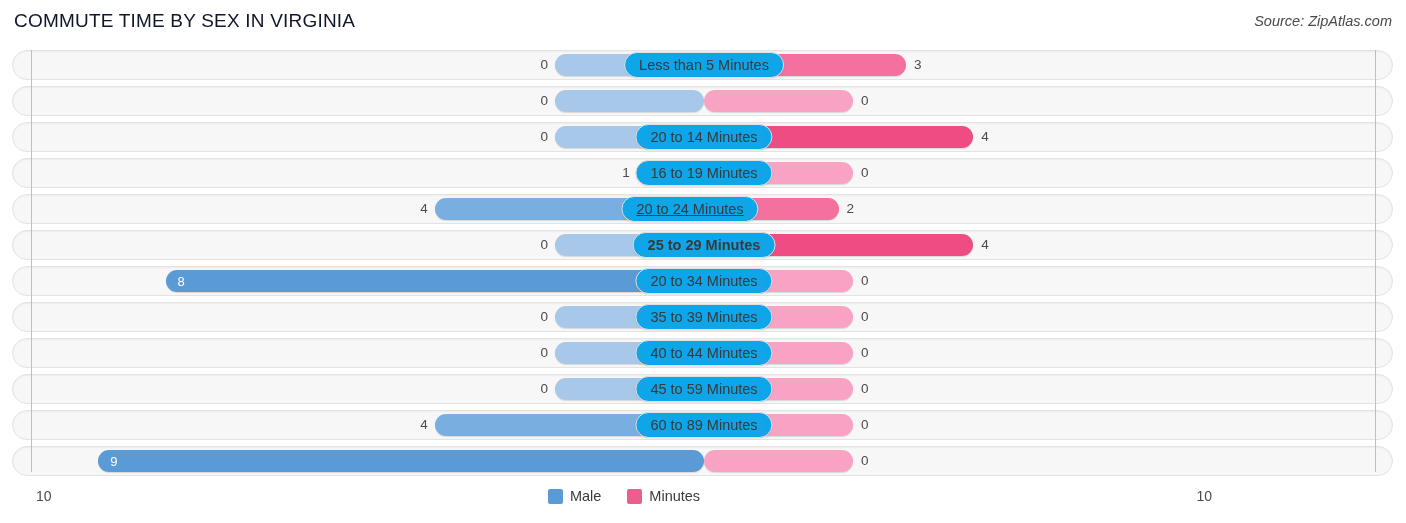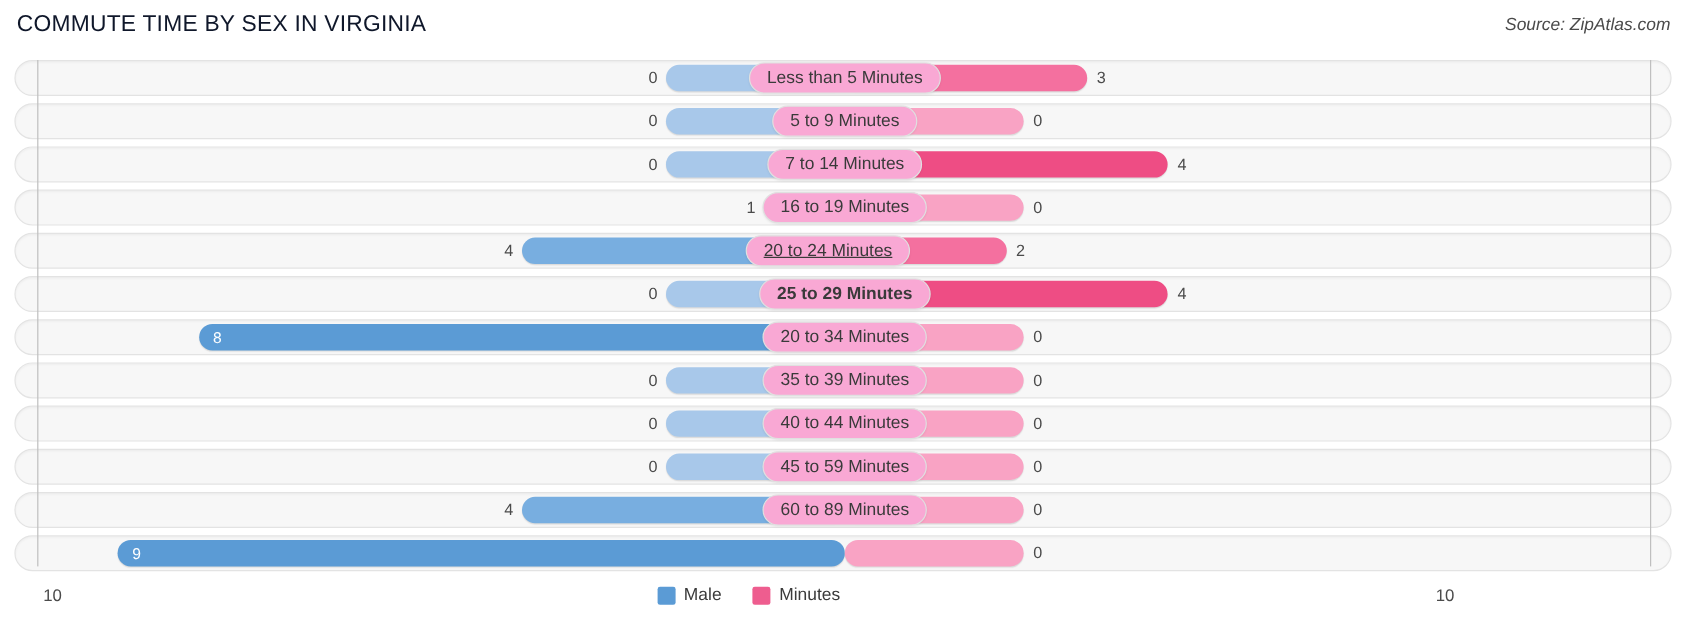--- a/index.html
+++ b/index.html
@@ -100,21 +100,21 @@
   .val.inside {
     color: #ffffff;
     font-size: 13px;
   }
 
   .cat-pill {
     position: absolute;
     top: 1px;
     height: 26px;
     transform: translateX(-50%);
-    background: #f9a8d4;
+    background: #0ea5e9;
     border: 1px solid #e0e0e0;
     border-radius: 13px;
     display: flex;
     align-items: center;
     justify-content: center;
     padding: 0 14px;
     font-size: 14.5px;
     color: #3a3a3a;
     white-space: nowrap;
     z-index: 4;
@@ -178,28 +178,27 @@
         <div class="bar female" style="left: 691px; width: 201.9px; background: rgb(244, 112, 159);"></div>
         <div class="val" style="left: 523px; width: 12px; text-align: right;">0</div>
         <div class="val" style="left: 900.9px;">3</div>
         <div class="cat-pill" style="left: 691px;">Less than 5 Minutes</div>
       </div>
       <div class="row">
         <div class="bar male" style="left: 542px; width: 149px; background: rgb(168, 200, 234);"></div>
         <div class="bar female" style="left: 691px; width: 149px; background: rgb(249, 163, 196);"></div>
         <div class="val" style="left: 523px; width: 12px; text-align: right;">0</div>
         <div class="val" style="left: 848px;">0</div>
-        <div class="cat-pill" style="left: 691px;">5 to 9 Minutes</div>
       </div>
       <div class="row">
         <div class="bar male" style="left: 542px; width: 149px; background: rgb(168, 200, 234);"></div>
         <div class="bar female" style="left: 691px; width: 269.2px; background: rgb(238, 77, 132);"></div>
         <div class="val" style="left: 523px; width: 12px; text-align: right;">0</div>
         <div class="val" style="left: 968.2px;">4</div>
-        <div class="cat-pill" style="left: 691px;">7 to 14 Minutes</div>
+        <div class="cat-pill" style="left: 691px;">20 to 14 Minutes</div>
       </div>
       <div class="row">
         <div class="bar male" style="left: 623.7px; width: 67.3px; background: rgb(159, 194, 232);"></div>
         <div class="bar female" style="left: 691px; width: 149px; background: rgb(249, 163, 196);"></div>
         <div class="val" style="left: 604.7px; width: 12px; text-align: right;">1</div>
         <div class="val" style="left: 848px;">0</div>
         <div class="cat-pill" style="left: 691px;">16 to 19 Minutes</div>
       </div>
       <div class="row">
         <div class="bar male" style="left: 421.8px; width: 269.2px; background: rgb(120, 174, 224);"></div>

